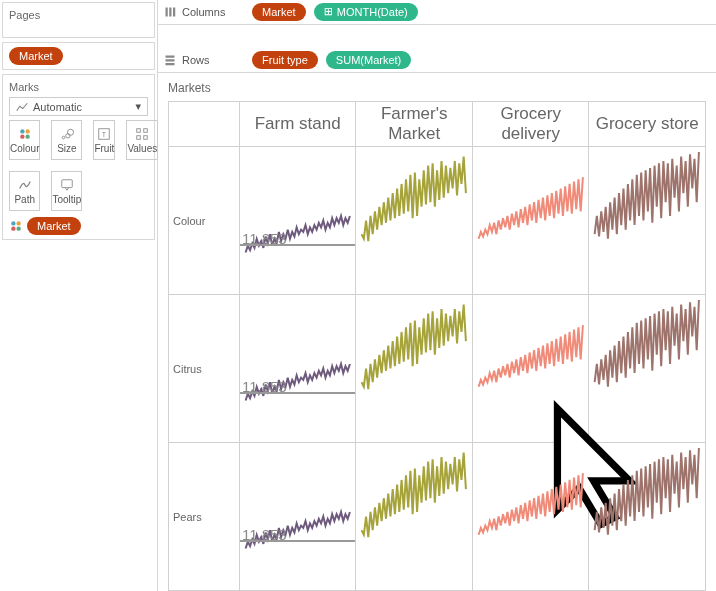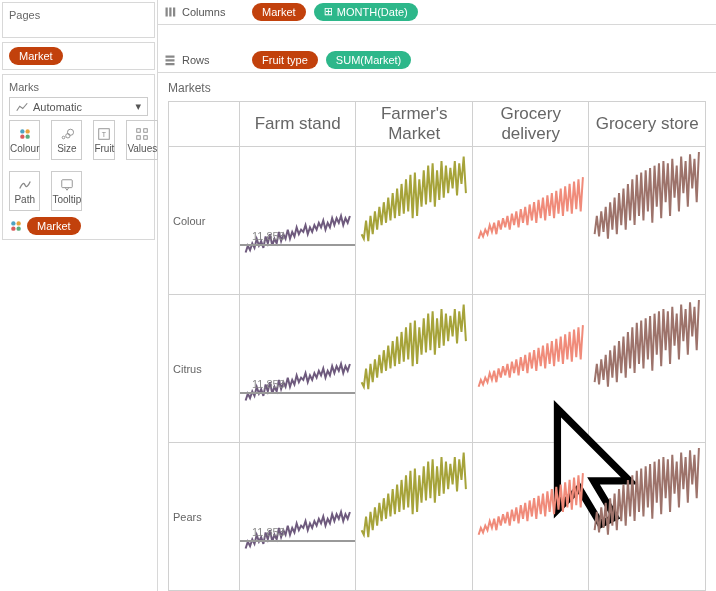--- a/index.html
+++ b/index.html
@@ -21,21 +21,21 @@
 .mark-btn svg { width:14px; height:14px; }
 .legend-row { display:flex; align-items:center; gap:4px; margin-top:6px; }
 .chart-area { flex:1; padding: 8px 10px 4px 10px; overflow:hidden;}
 .chart-title { font-size: 12px; color:#666; font-weight:300; margin-bottom:6px;}
 .trellis { border-collapse:collapse; width:100%;}
 .trellis th { font-weight:normal; color:#666; font-size:17px; border:1px solid #d0d0d0; padding:2px; }
 .trellis td.rowhdr { color:#666; font-size:11px; border:1px solid #d0d0d0; width:70px; text-align:left; padding-left:4px;}
 .cell { border:1px solid #d0d0d0; height:148px; width:115px; position:relative; padding:0;}
 .cell svg { position:absolute; inset:0; width:100%; height:100%; }
 .baseline { position:absolute; left:0; right:0; top:66%; border-top:2px solid #999; }
-.baseline-label { position:absolute; left:12px; top:calc(66% - 14px); font-size:11px; color:#888; }
+.baseline-label { position:absolute; left:2px; top:calc(66% - 14px); font-size:15px; color:#888; }
 .icon { width:12px; height:12px; }
 .cursor { position:absolute; width:14px; height:18px; }
 </style>
 </head>
 <body>
 
 <div class="layout">
   <div class="left">
     <div class="panel" style="height:36px;">
       <div class="panel-title">Pages</div>

